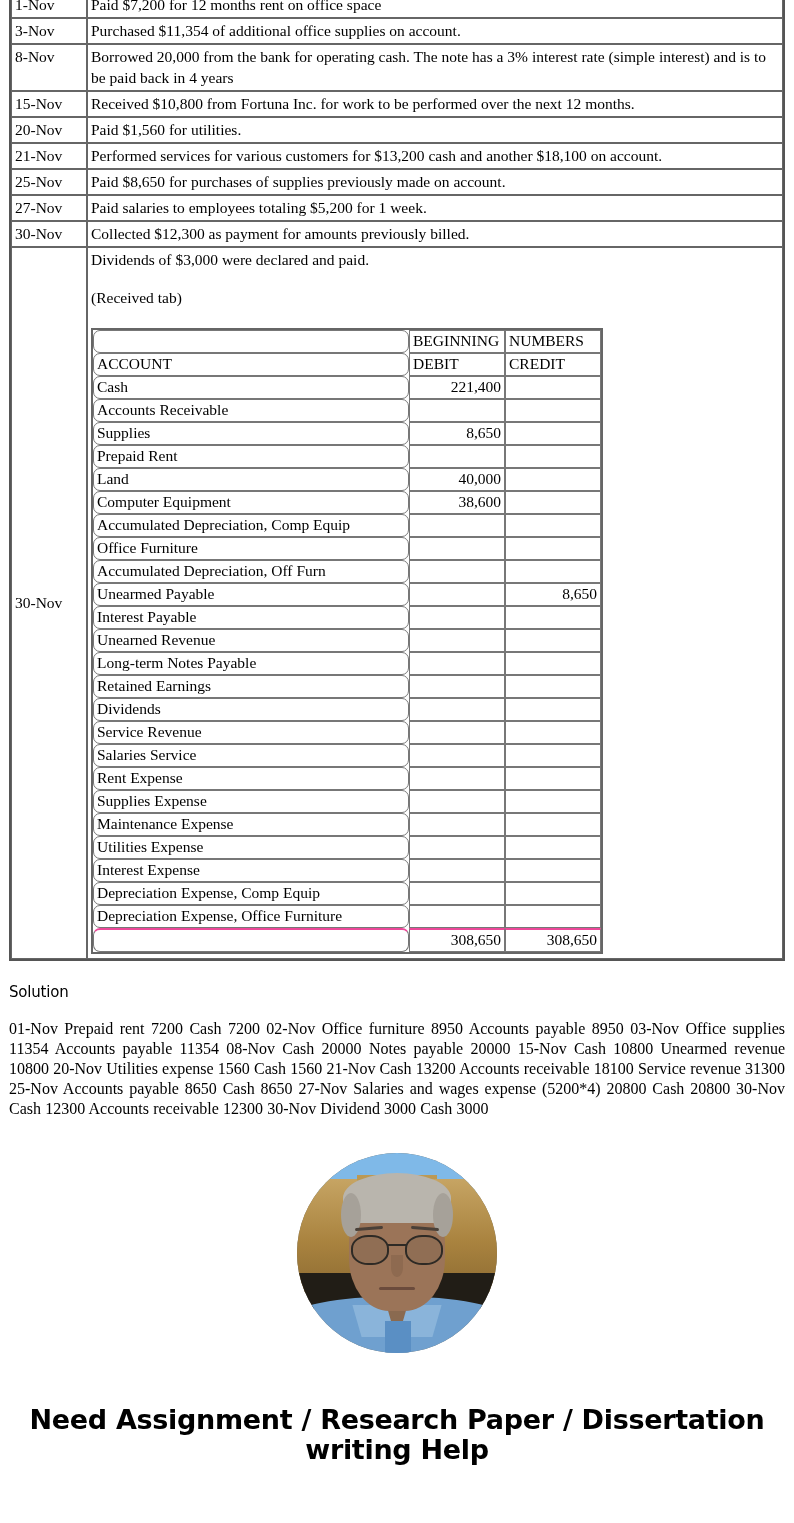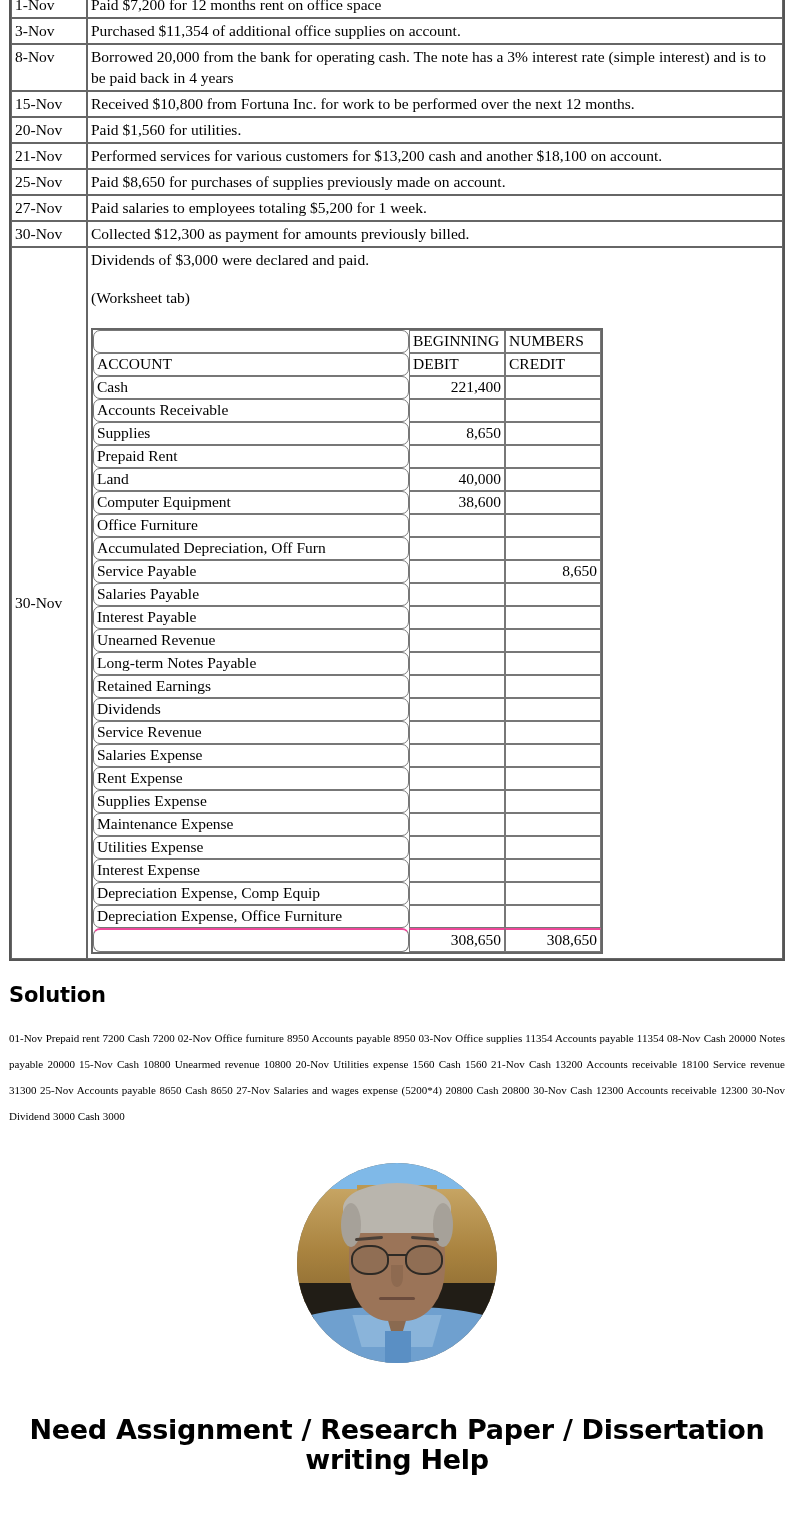--- a/index.html
+++ b/index.html
@@ -80,29 +80,29 @@
   td.ws-acct { width: 308px; text-align: left; border-radius: 7px; }
   td.ws-debit { width: 88px; text-align: right; }
   td.ws-credit { width: 88px; text-align: right; }
   tr.ws-head td { text-align: left; }
   tr.ws-head td.ws-debit, tr.ws-head td.ws-credit { text-align: left; }
   tr.ws-total td { border-top: 2px solid #ec4899; }
 
   
   .solution-head {
     font-family: "DejaVu Sans", "Liberation Sans", sans-serif;
-    font-weight: bold;
-    font-size: 21px;
+    font-weight: normal;
+    font-size: 15px;
     margin: 22px 0 16px 9px;
     letter-spacing: -0.2px;
   }
   .solution-body {
     margin: 18px 9px 0 9px;
-    font-size: 11px;
-    line-height: 26px;
+    font-size: 16px;
+    line-height: 20px;
     text-align: justify;
     word-spacing: 0.2px;
   }
 
   
   .photo-block {
     text-align: center;
     margin-top: 34px;
   }
   .avatar {
@@ -260,21 +260,21 @@
       </tr>
       <tr>
         <td class="date-cell">30-Nov</td>
         <td class="desc-cell">Collected $12,300 as payment for amounts previously billed.</td>
       </tr>
 
       <tr class="tall-row">
         <td class="date-cell">30-Nov</td>
         <td class="desc-cell">
           <p class="desc-intro">Dividends of $3,000 were declared and paid.</p>
-          <p class="worksheet-tab">(Worksheet tab)</p>
+          <p class="worksheet-tab">(Received tab)</p>
 
           <div class="ws-holder">
             <table class="worksheet">
               <tbody>
                 <tr class="ws-head">
                   <td class="ws-acct"></td>
                   <td class="ws-debit">BEGINNING</td>
                   <td class="ws-credit">NUMBERS</td>
                 </tr>
                 <tr class="ws-head">
@@ -307,40 +307,40 @@
                     <td class="ws-acct">Land</td>
                     <td class="ws-debit">40,000</td>
                     <td class="ws-credit"></td>
                   </tr>
                 <tr>
                     <td class="ws-acct">Computer Equipment</td>
                     <td class="ws-debit">38,600</td>
                     <td class="ws-credit"></td>
                   </tr>
                 <tr>
+                    <td class="ws-acct">Accumulated Depreciation, Comp Equip</td>
+                    <td class="ws-debit"></td>
+                    <td class="ws-credit"></td>
+                  </tr>
+                <tr>
                     <td class="ws-acct">Office Furniture</td>
                     <td class="ws-debit"></td>
                     <td class="ws-credit"></td>
                   </tr>
                 <tr>
                     <td class="ws-acct">Accumulated Depreciation, Off Furn</td>
                     <td class="ws-debit"></td>
                     <td class="ws-credit"></td>
                   </tr>
                 <tr>
-                    <td class="ws-acct">Service Payable</td>
+                    <td class="ws-acct">Unearmed Payable</td>
                     <td class="ws-debit"></td>
                     <td class="ws-credit">8,650</td>
                   </tr>
                 <tr>
-                    <td class="ws-acct">Salaries Payable</td>
-                    <td class="ws-debit"></td>
-                    <td class="ws-credit"></td>
-                  </tr>
-                <tr>
                     <td class="ws-acct">Interest Payable</td>
                     <td class="ws-debit"></td>
                     <td class="ws-credit"></td>
                   </tr>
                 <tr>
                     <td class="ws-acct">Unearned Revenue</td>
                     <td class="ws-debit"></td>
                     <td class="ws-credit"></td>
                   </tr>
                 <tr>
@@ -357,21 +357,21 @@
                     <td class="ws-acct">Dividends</td>
                     <td class="ws-debit"></td>
                     <td class="ws-credit"></td>
                   </tr>
                 <tr>
                     <td class="ws-acct">Service Revenue</td>
                     <td class="ws-debit"></td>
                     <td class="ws-credit"></td>
                   </tr>
                 <tr>
-                    <td class="ws-acct">Salaries Expense</td>
+                    <td class="ws-acct">Salaries Service</td>
                     <td class="ws-debit"></td>
                     <td class="ws-credit"></td>
                   </tr>
                 <tr>
                     <td class="ws-acct">Rent Expense</td>
                     <td class="ws-debit"></td>
                     <td class="ws-credit"></td>
                   </tr>
                 <tr>
                     <td class="ws-acct">Supplies Expense</td>

